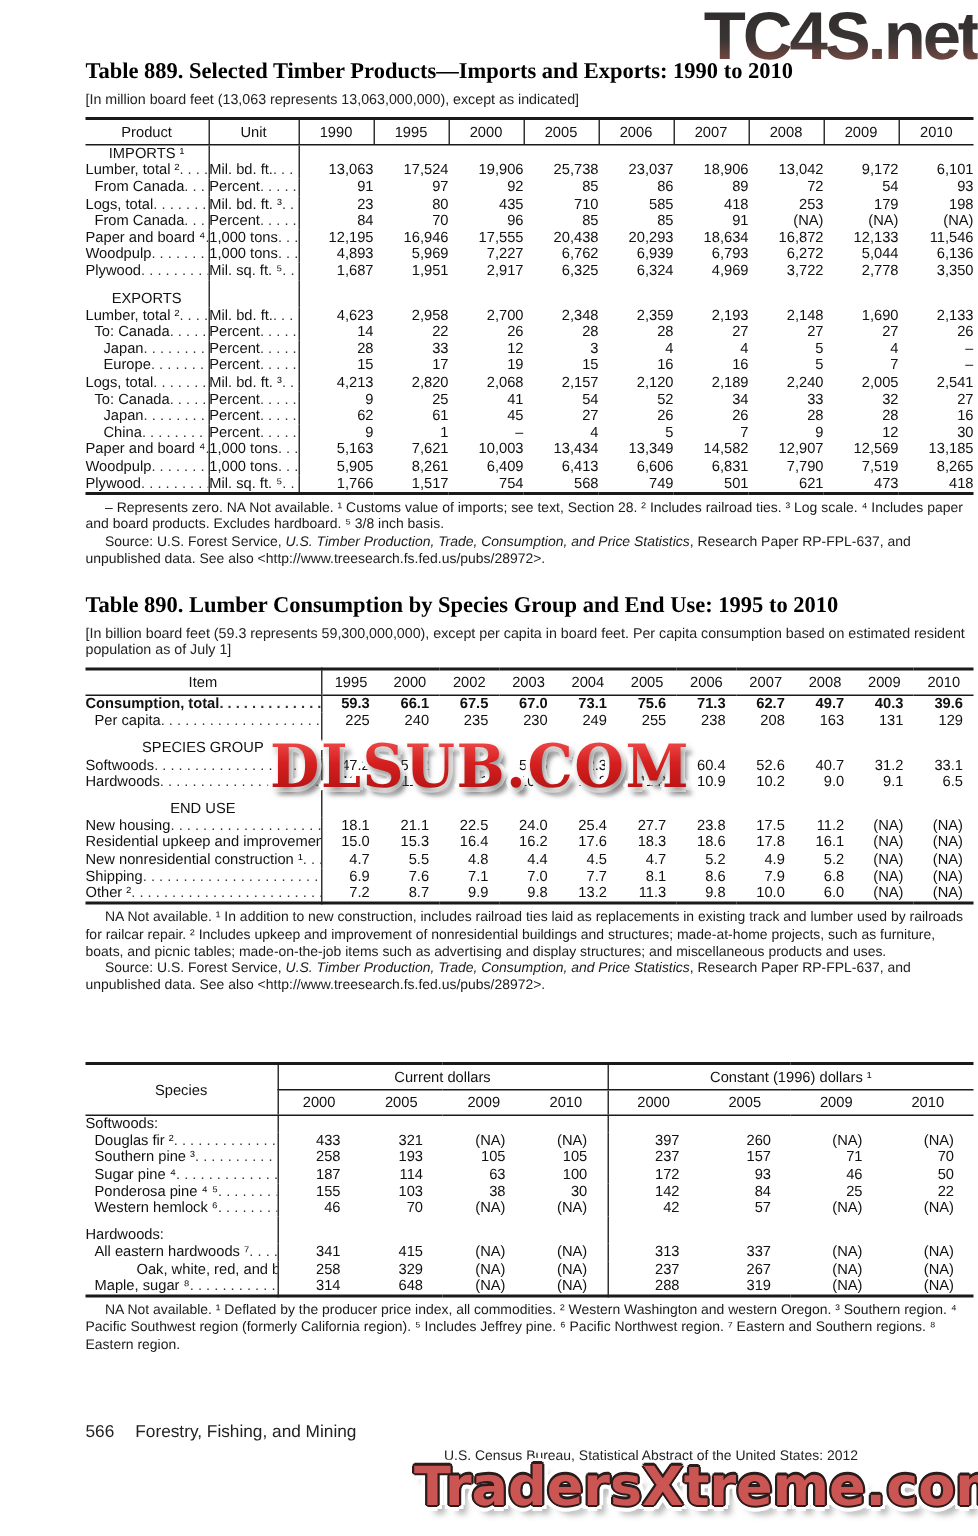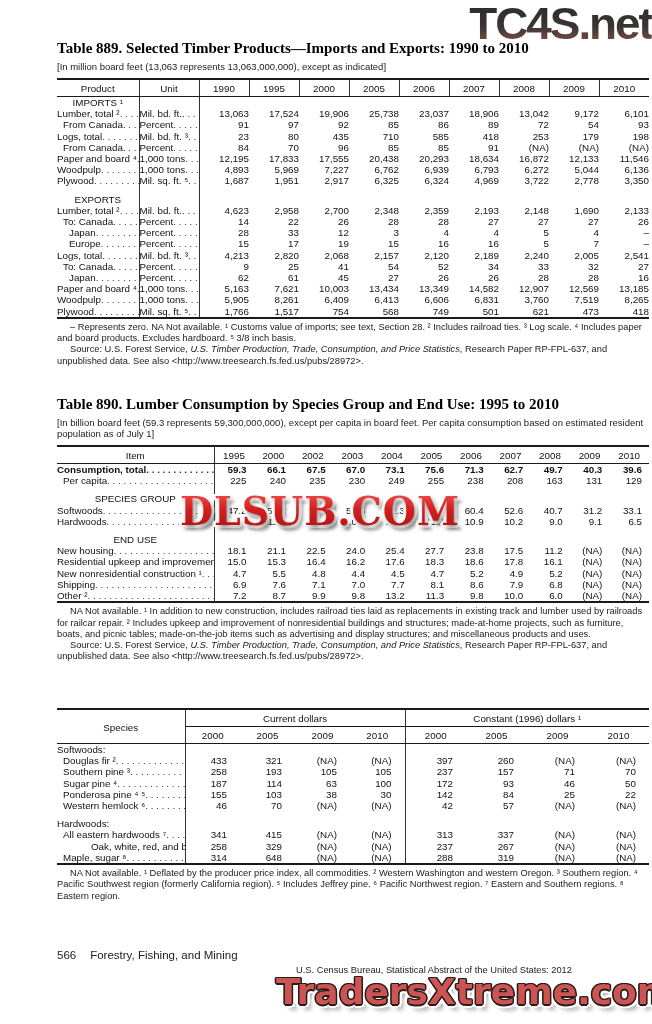--- a/index.html
+++ b/index.html
@@ -217,21 +217,21 @@
                 <span class="dots"></span>
               </span>
             </td>
             <td class="vl">
               <span class="lc">
                 <span class="lt">1,000 tons</span>
                 <span class="dots"></span>
               </span>
             </td>
             <td class="num vl">12,195</td>
-            <td class="num">17,833</td>
+            <td class="num">16,946</td>
             <td class="num">17,555</td>
             <td class="num">20,438</td>
             <td class="num">20,293</td>
             <td class="num">18,634</td>
             <td class="num">16,872</td>
             <td class="num">12,133</td>
             <td class="num">11,546</td>
           </tr>
           <tr>
             <td>
@@ -461,20 +461,43 @@
             <td class="num">45</td>
             <td class="num">27</td>
             <td class="num">26</td>
             <td class="num">26</td>
             <td class="num">28</td>
             <td class="num">28</td>
             <td class="num">16</td>
           </tr>
           <tr>
             <td>
+              <span class="lc" style="padding-left: 12px;">
+                <span class="lt">China</span>
+                <span class="dots"></span>
+              </span>
+            </td>
+            <td class="vl">
+              <span class="lc">
+                <span class="lt">Percent</span>
+                <span class="dots"></span>
+              </span>
+            </td>
+            <td class="num vl">9</td>
+            <td class="num">1</td>
+            <td class="num">–</td>
+            <td class="num">4</td>
+            <td class="num">5</td>
+            <td class="num">7</td>
+            <td class="num">9</td>
+            <td class="num">12</td>
+            <td class="num">30</td>
+          </tr>
+          <tr>
+            <td>
               <span class="lc">
                 <span class="lt">Paper and board ⁴</span>
                 <span class="dots"></span>
               </span>
             </td>
             <td class="vl">
               <span class="lc">
                 <span class="lt">1,000 tons</span>
                 <span class="dots"></span>
               </span>
@@ -501,21 +524,21 @@
                 <span class="lt">1,000 tons</span>
                 <span class="dots"></span>
               </span>
             </td>
             <td class="num vl">5,905</td>
             <td class="num">8,261</td>
             <td class="num">6,409</td>
             <td class="num">6,413</td>
             <td class="num">6,606</td>
             <td class="num">6,831</td>
-            <td class="num">3,760</td>
+            <td class="num">7,790</td>
             <td class="num">7,519</td>
             <td class="num">8,265</td>
           </tr>
           <tr>
             <td>
               <span class="lc">
                 <span class="lt">Plywood</span>
                 <span class="dots"></span>
               </span>
             </td>

